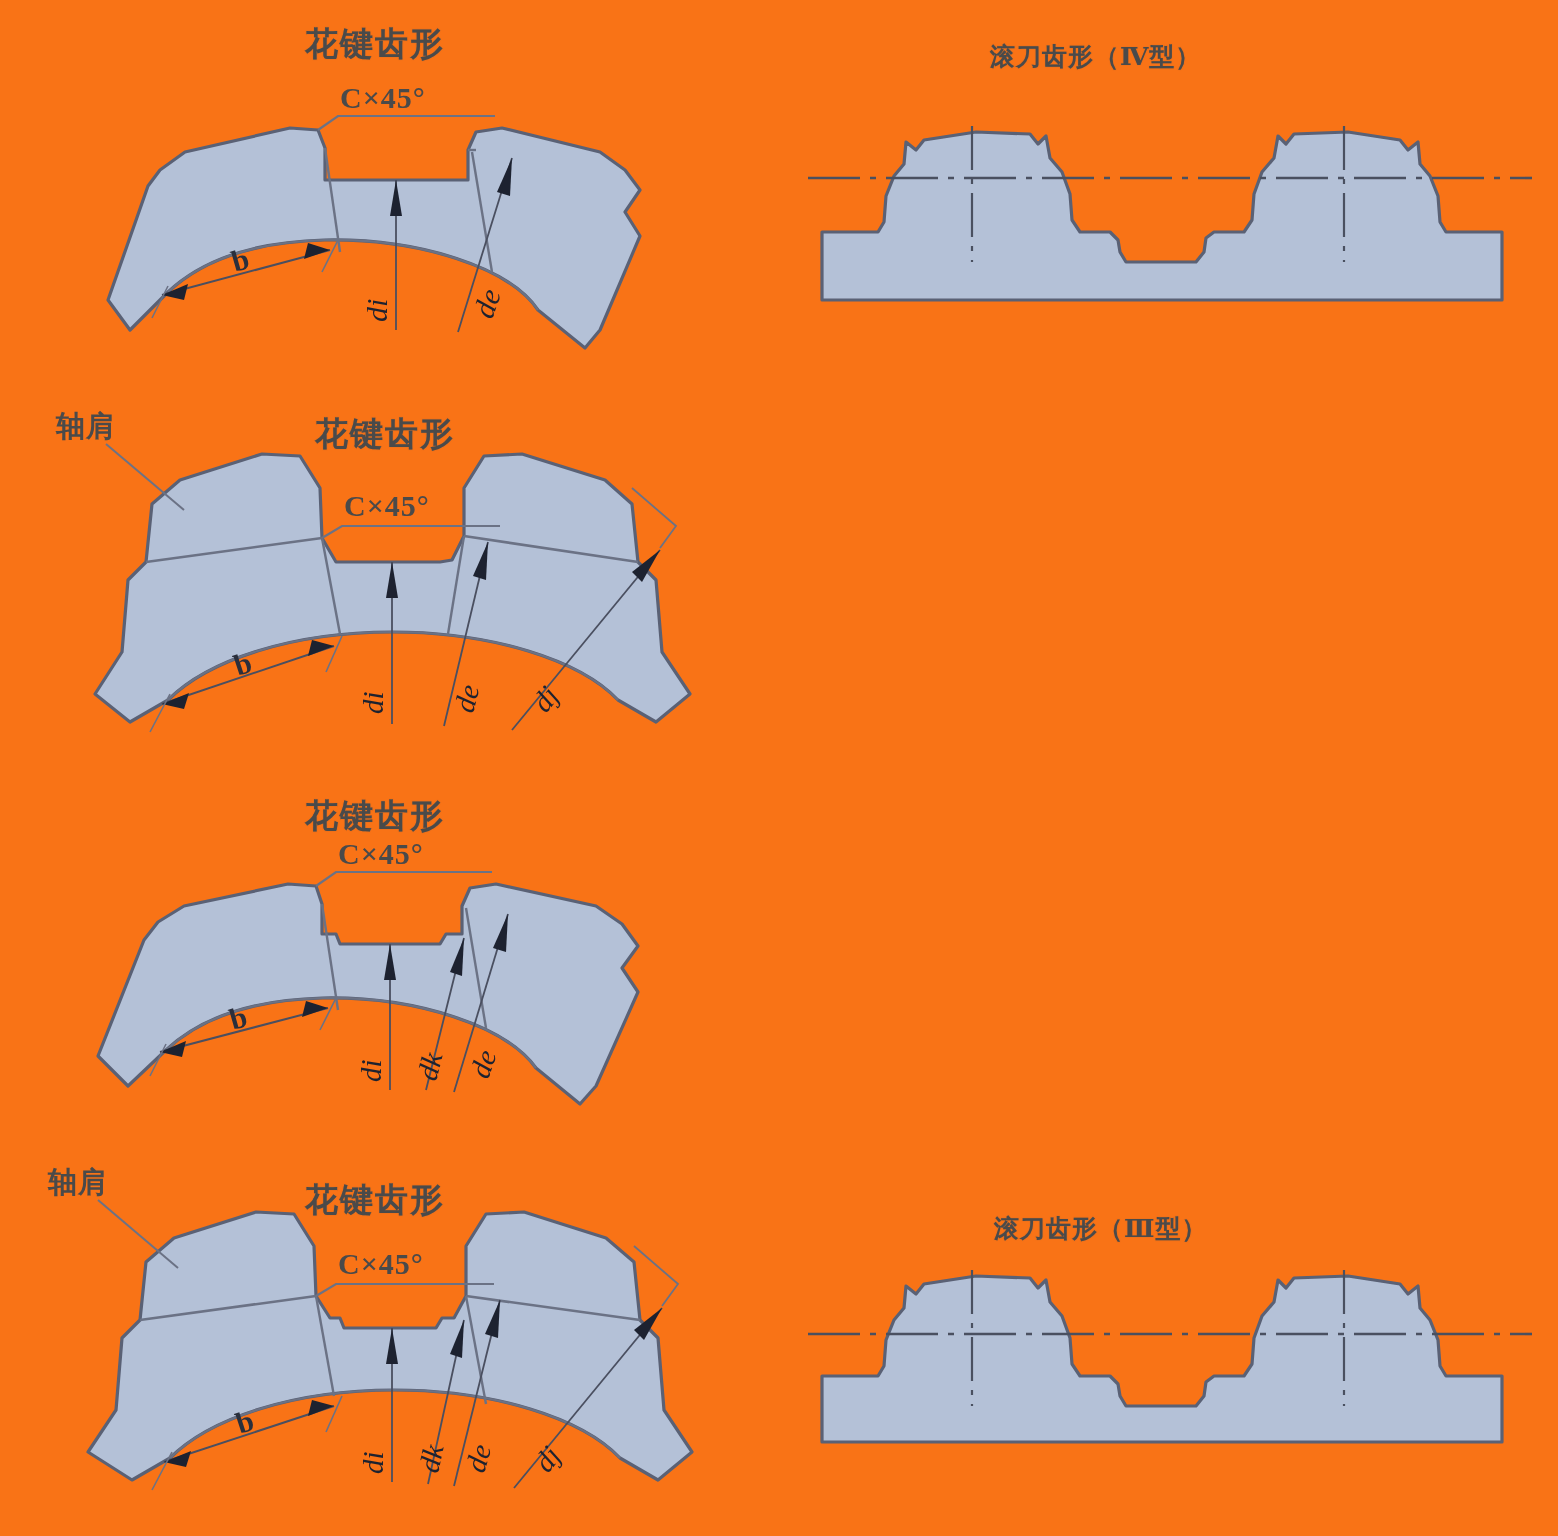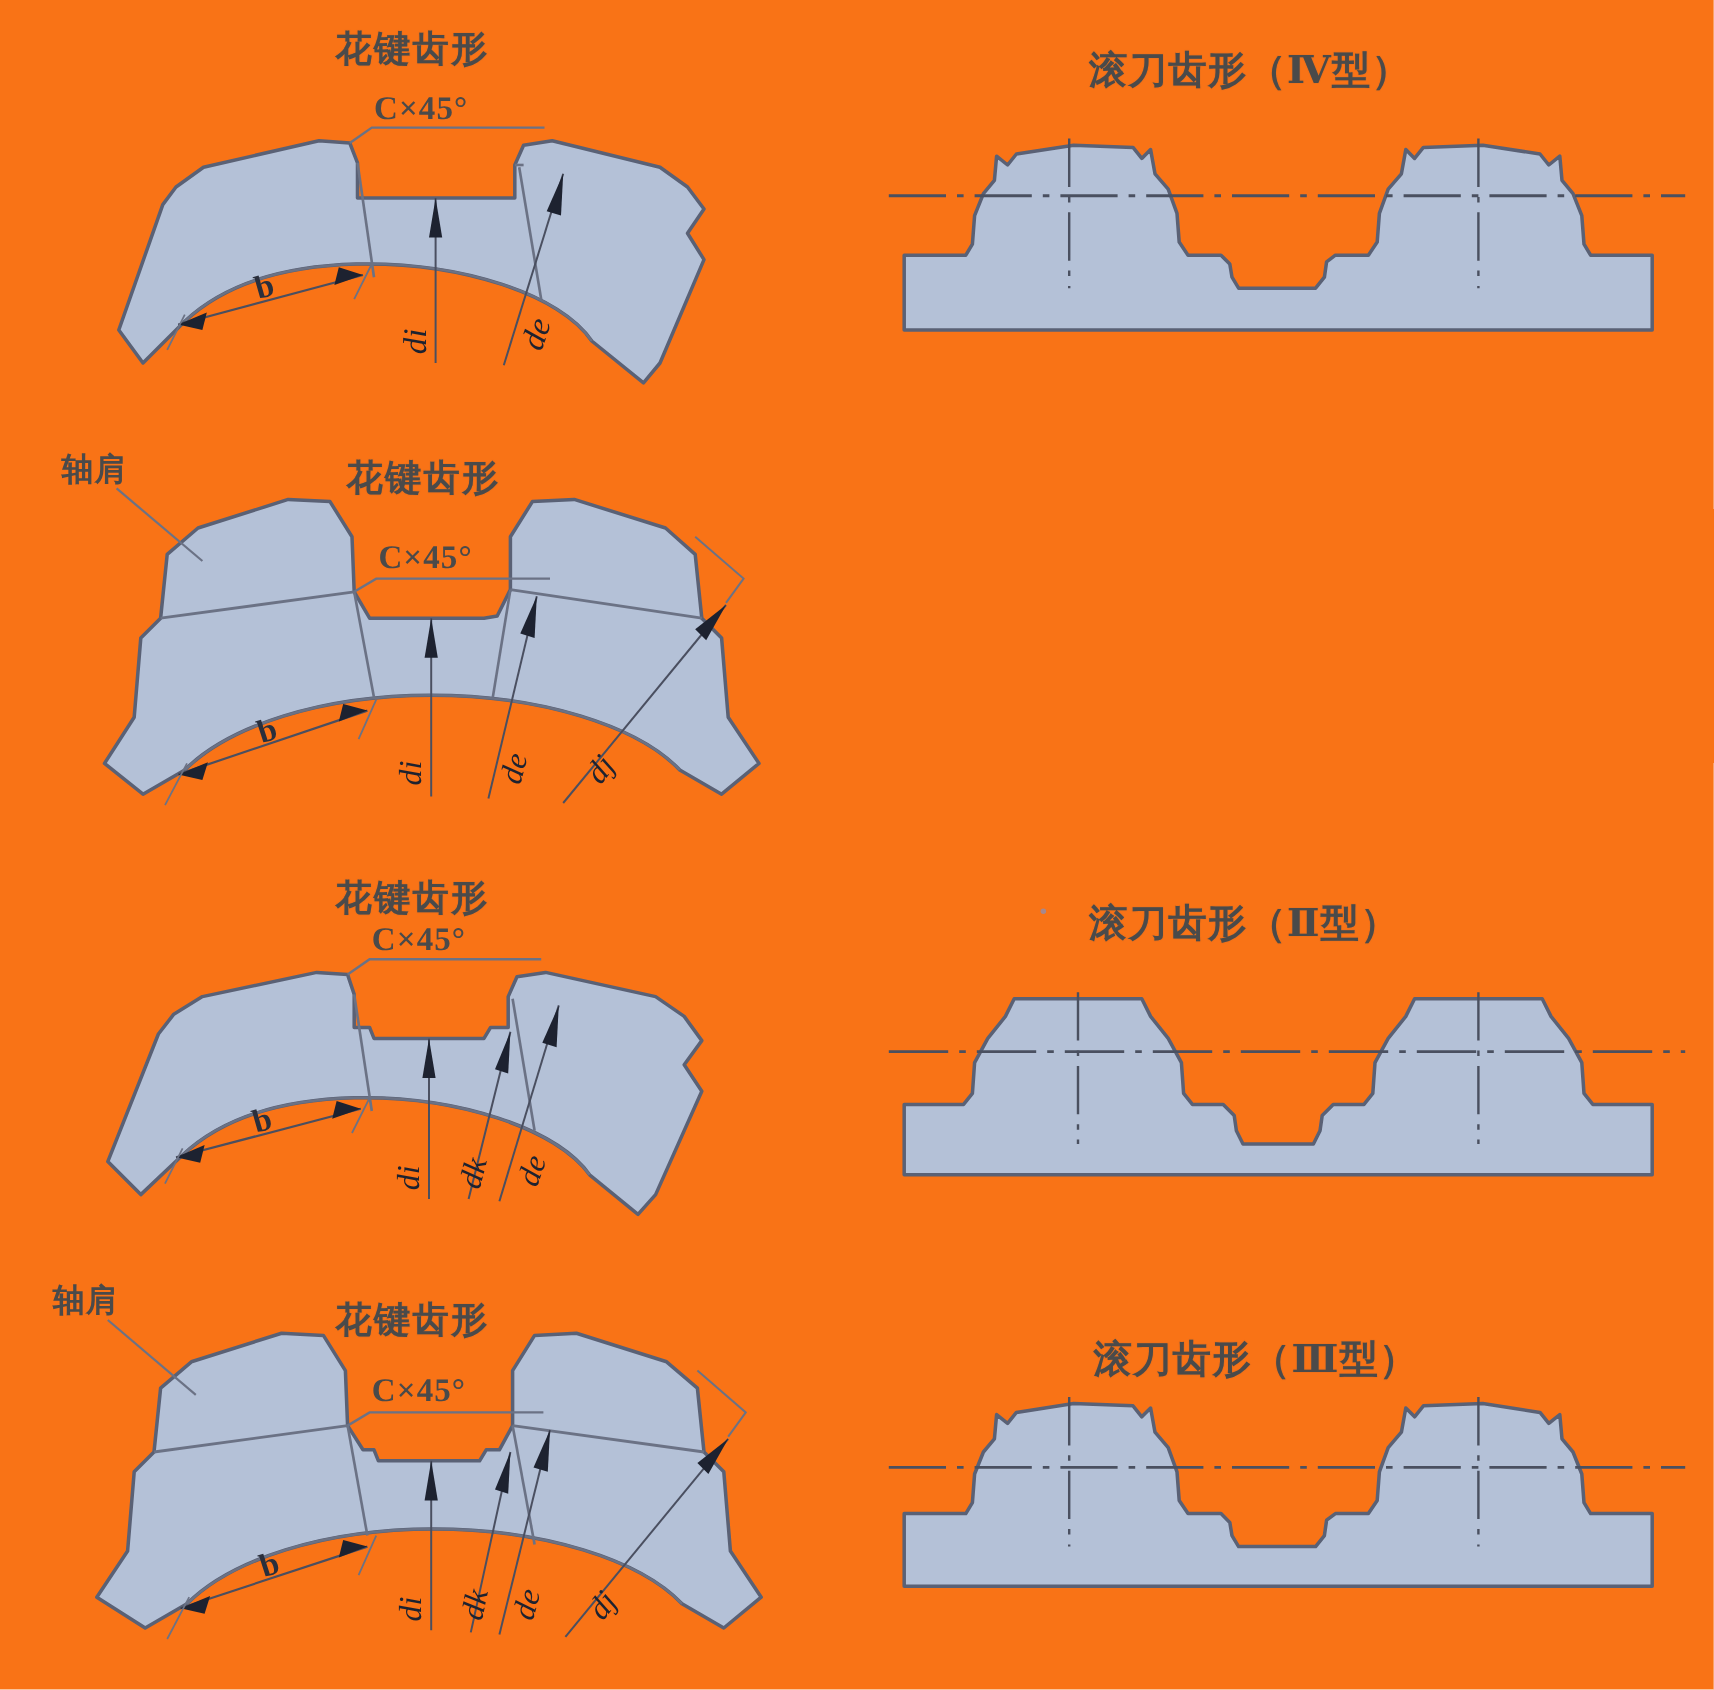--- a/index.html
+++ b/index.html
@@ -50,21 +50,21 @@
     color: #4a4a4a;
     white-space: nowrap;
     text-shadow: 0 0 1px rgba(90,90,90,.5);
   }
   .cap-left-0 { left: 265px; top: 22px; }
   .cap-left-1 { left: 275px; top: 28px; }
   .cap-left-2 { left: 265px; top: 26px; }
   .cap-left-3 { left: 265px; top: 26px; }
 
   .cap-right {
-    font-size: 35px;
+    font-size: 25px;
     letter-spacing: 1px;
   }
   .cap-r-0 { left: 190px; top: 40px; }
   .cap-r-1 { left: 190px; top: 58px; }
   .cap-r-2 { left: 190px; top: 48px; }
   .cap-r-3 { left: 194px; top: 60px; }
 
   .speck {
     position: absolute;
     width: 5px; height: 5px;
@@ -253,36 +253,20 @@
         <text x="396" y="314" font-family="'Liberation Serif', serif" font-size="29" font-style="italic" fill="#1d2230" transform="rotate(-76 396 314)">dk</text>
 
         <g>
           <line x1="468" y1="146" x2="414" y2="324" stroke="#4a4f60" stroke-width="1.8"></line>
           <polygon points="468,146 453,180 466,184" fill="#1d2230"></polygon>
         </g>
         <text x="448" y="312" font-family="'Liberation Serif', serif" font-size="29" font-style="italic" fill="#1d2230" transform="rotate(-71 448 312)">de</text>
       </svg>
     </div>
 
-    <div class="panel panel-right">
-      <span class="caption cap-right cap-r-2">滚刀齿形（Ⅱ型）</span>
-      <span class="speck" style="left:146px; top:58px;"></span>
-      <svg width="740" height="384" viewBox="0 0 740 384">
-        <g>
-          <path d="M 22 300 L 22 236 L 76 236 L 84 226 L 86 198 L 98 176 L 114 156 L 122 140
-                   L 238 140 L 246 156 L 262 176 L 274 198 L 276 226 L 284 236 L 312 236
-                   L 322 246 L 324 260 L 330 272 L 394 272 L 400 260 L 402 246 L 412 236
-                   L 440 236 L 448 226 L 450 198 L 462 176 L 478 156 L 486 140 L 602 140
-                   L 610 156 L 626 176 L 638 198 L 640 226 L 648 236 L 702 236 L 702 300 Z" fill="#b4c1d7" stroke="#5a6175" stroke-width="3.2" stroke-linejoin="round"></path>
-        </g>
-        <line x1="8" y1="188" x2="732" y2="188" stroke="#4a5060" stroke-width="2.6" stroke-dasharray="54 10 6 10"></line>
-        <line x1="180" y1="134" x2="180" y2="272" stroke="#4a5060" stroke-width="2.2" stroke-dasharray="44 9 5 9"></line>
-        <line x1="544" y1="134" x2="544" y2="272" stroke="#4a5060" stroke-width="2.2" stroke-dasharray="44 9 5 9"></line>
-      </svg>
-    </div>
   </div>
 
   <div class="row row-3">
 
     <div class="panel panel-left">
       <span class="caption cap-left-3">花键齿形</span>
       <svg width="740" height="384" viewBox="0 0 740 384">
         <g>
           <path d="M 48 300 L 76 258 L 82 186 L 100 168 L 106 110 L 134 86 L 216 60 L 254 62
                    L 274 94 L 276 144 L 290 166 L 300 166 L 304 176 L 396 176 L 402 166 L 414 166

